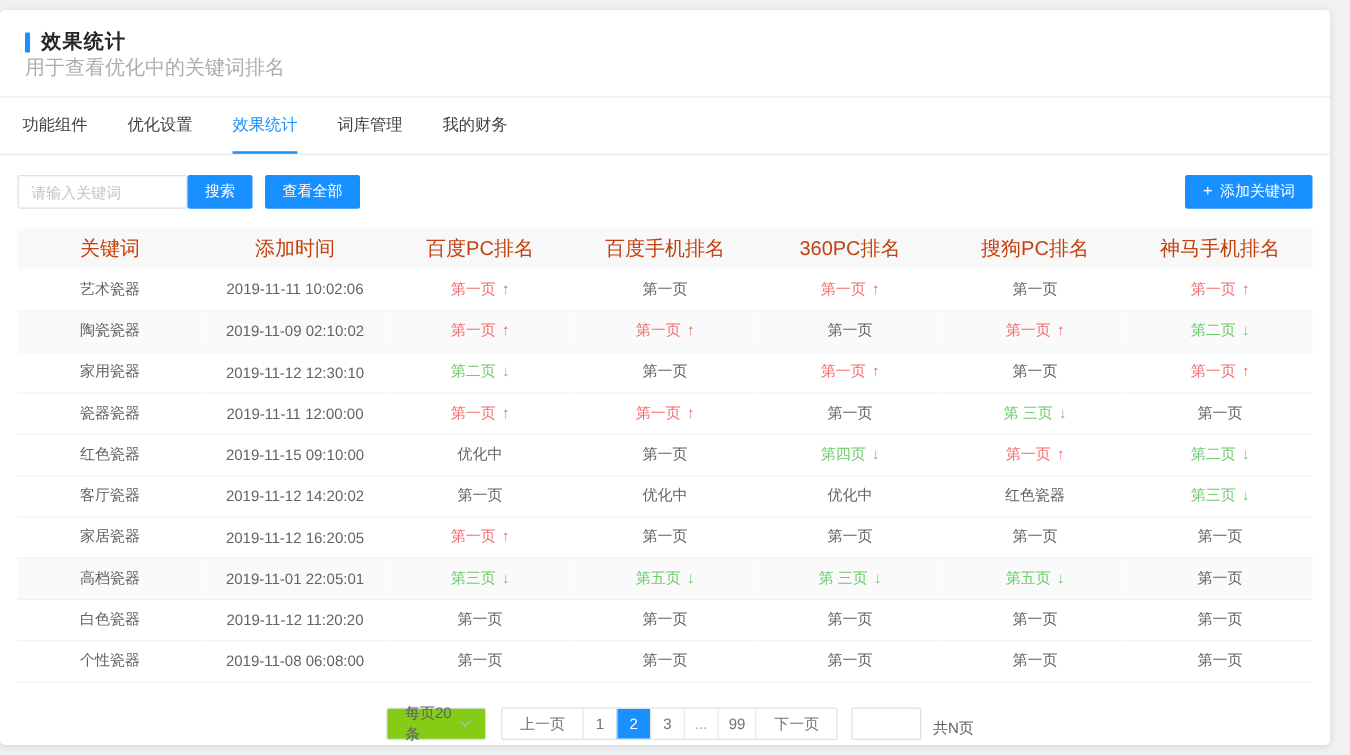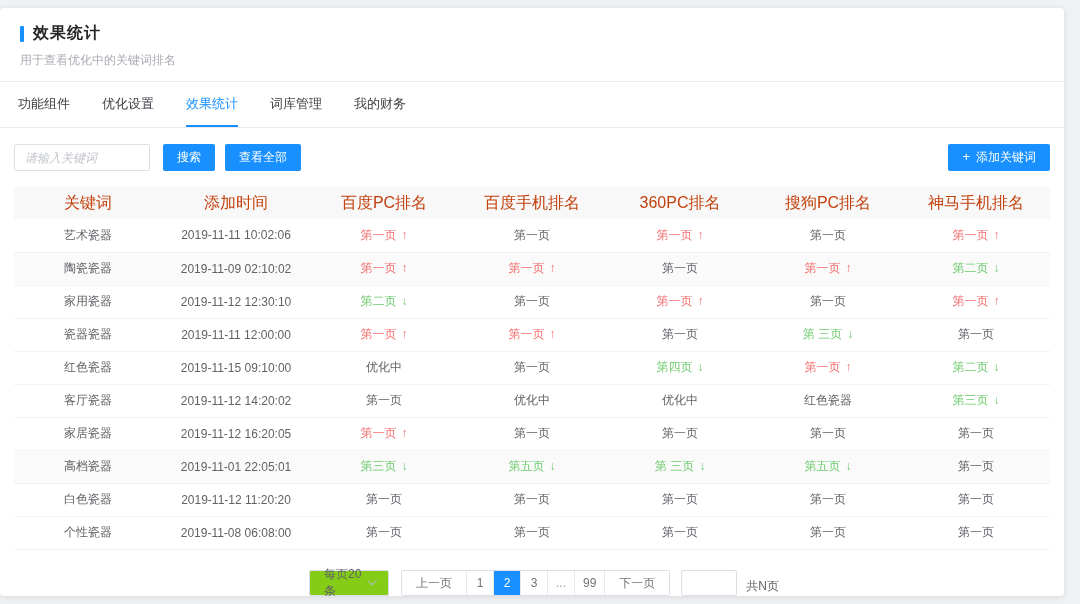--- a/index.html
+++ b/index.html
@@ -15,43 +15,42 @@
     width:1064px; height:588px;
     background:#ffffff; border-radius:4px;
     box-shadow:0 1px 6px rgba(0,0,0,0.10);
     overflow:hidden;
   }
   
   .page-header { padding:15px 20px 12px 20px; border-bottom:1px solid #ececee; }
   .title-row { display:flex; align-items:center; }
   .title-bar { width:4px; height:16px; background:var(--primary); border-radius:1px; margin-right:9px; }
   .title { font-size:16px; font-weight:bold; color:#262626; letter-spacing:1px; }
-  .subtitle { margin-top:8px; font-size:12px; color:#aaadb2; }
+  .subtitle { margin-top:0; font-size:16px; color:#aaadb2; }
   
   .tabs { display:flex; padding:0 18px; border-bottom:1px solid #e9eaec; }
   .tab {
     font-size:13px; color:#3d3f43; padding:13px 0 12px 0;
     margin-right:32px; cursor:pointer; border-bottom:2px solid transparent;
   }
   .tab.active { color:var(--primary); border-bottom-color:var(--primary); }
   
   .toolbar { display:flex; align-items:center; padding:16px 14px 14px 14px; }
   .search-input {
     width:136px; height:27px; border:1px solid #dcdfe6; border-radius:2px;
     padding:4px 10px; font-size:12px; color:#0f172a; outline:none;
     font-family:"Liberation Sans", sans-serif;
-    font-style:italic;
   }
   .search-input::placeholder { color:#c0c4cc; }
   .btn {
     height:27px; border:none; border-radius:2px; background:var(--primary);
     color:#fff; font-size:12px; padding:0 14px; cursor:pointer;
     font-family:"Liberation Sans", sans-serif;
   }
-  .btn-search { margin-left:13px; }
+  .btn-search { }
   .btn-viewall { margin-left:10px; }
   .btn-add { margin-left:auto; }
   .btn-add .plus { margin-right:6px; font-size:13px; }
   
   .table { width:1036px; margin:2px 14px 0 14px; border-collapse:collapse; table-layout:fixed; }
   .table th {
     background:#f8f8f9; height:32px; font-size:16px; font-weight:normal;
     color:#c2410c; text-align:center;
   }
   .table td {

